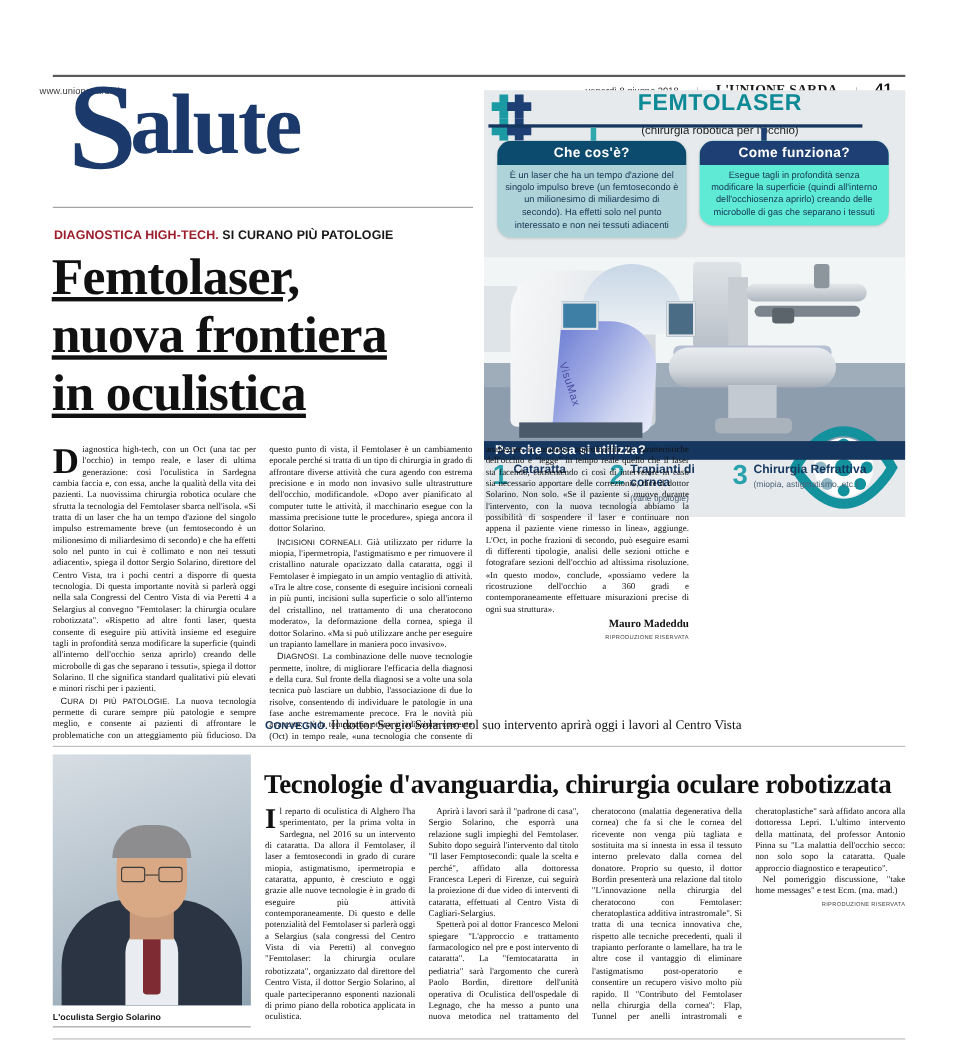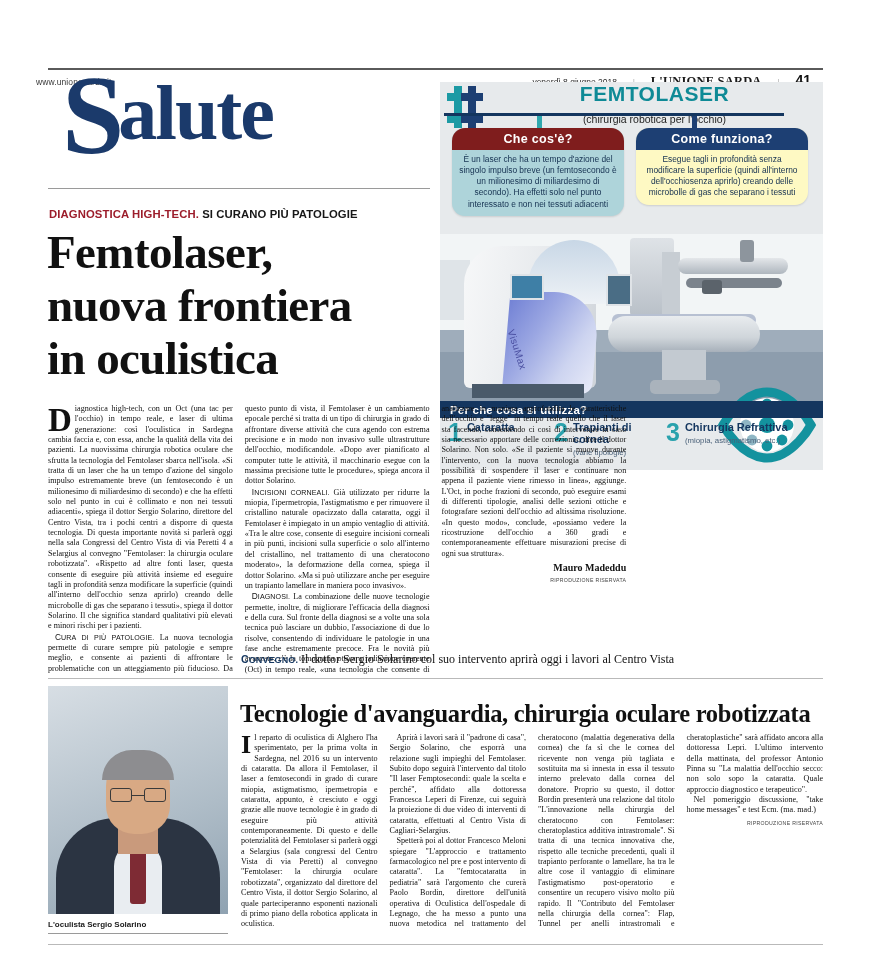--- a/index.html
+++ b/index.html
@@ -65,21 +65,21 @@
     font-family:"Liberation Sans", sans-serif;
     font-size:11.3px; font-weight:bold;
     color:#9c1d2b; letter-spacing:0.1px;
   }
   .kicker .k-part2 { color:#171717; }
 
   .headline {
     position:absolute; left:47px; top:226px; width:400px;
     font-family:"Liberation Serif", serif;
     font-weight:bold; font-size:47px; line-height:53px;
-    color:#111; letter-spacing:-0.6px;
+    color:#111; letter-spacing:-0.6px;text-decoration:underline;
   }
 
   
   .info {
     position:absolute; left:440px; top:82px; width:383px; height:388px;
     background:#e7eaec;
     overflow:hidden;
   }
   .info-head {
     position:relative; height:34px; padding-left:46px;
@@ -103,27 +103,27 @@
   .stem { position:absolute; width:5px; height:16px; }
   .stem.teal { left:97px; background:#2fa8ae; }
   .stem.navy { left:252px; background:#1d3f73; }
 
   .bubbles { position:absolute; left:0; top:46px; width:383px; height:110px; }
   .bubble {
     position:absolute; width:172px; border-radius:13px; overflow:hidden;
     box-shadow:0 1px 2px rgba(0,0,0,.12);
   }
   .bubble.teal { left:12px; background:#aed4da; }
-  .bubble.navy { left:196px; background:#fef9c3; }
+  .bubble.navy { left:196px; background:#5eead4; }
   .bub-head {
     text-align:center; font-family:"Liberation Sans", sans-serif;
     font-weight:bold; font-size:12.5px; color:#ffffff;
     padding:3.5px 0 4px; letter-spacing:0.3px;
   }
-  .bubble.teal .bub-head { background:#7f1d1d; }
+  .bubble.teal .bub-head { background:#0c4a6e; }
   .bubble.navy .bub-head { background:#1d3f73; }
   .bub-body {
     text-align:center; font-family:"Liberation Sans", sans-serif;
     font-size:8.4px; line-height:11.3px; color:#143050;
     padding:4px 7px 6px;
   }
 
   
   .photo-machine {
     position:absolute; left:0; top:152px; width:383px; height:180px;

